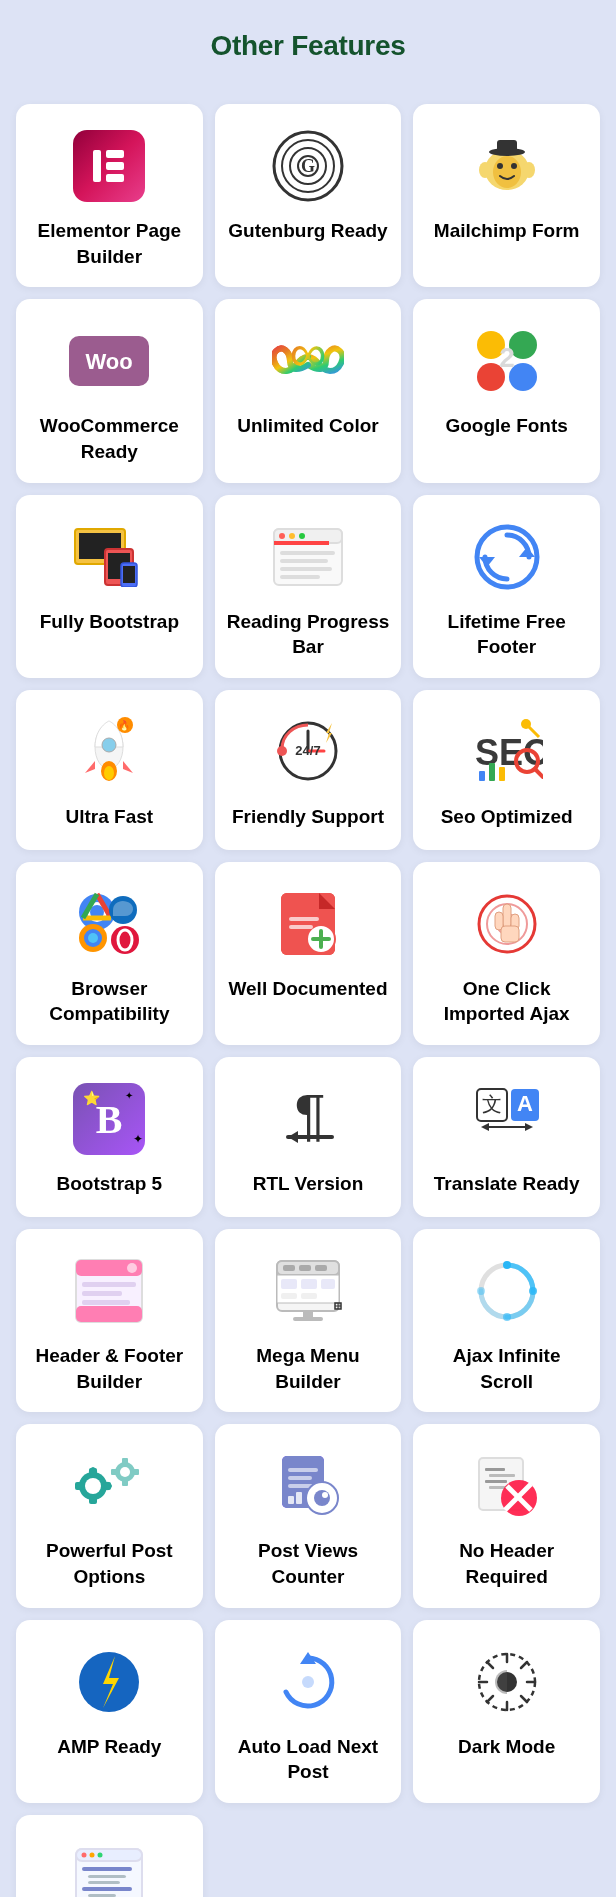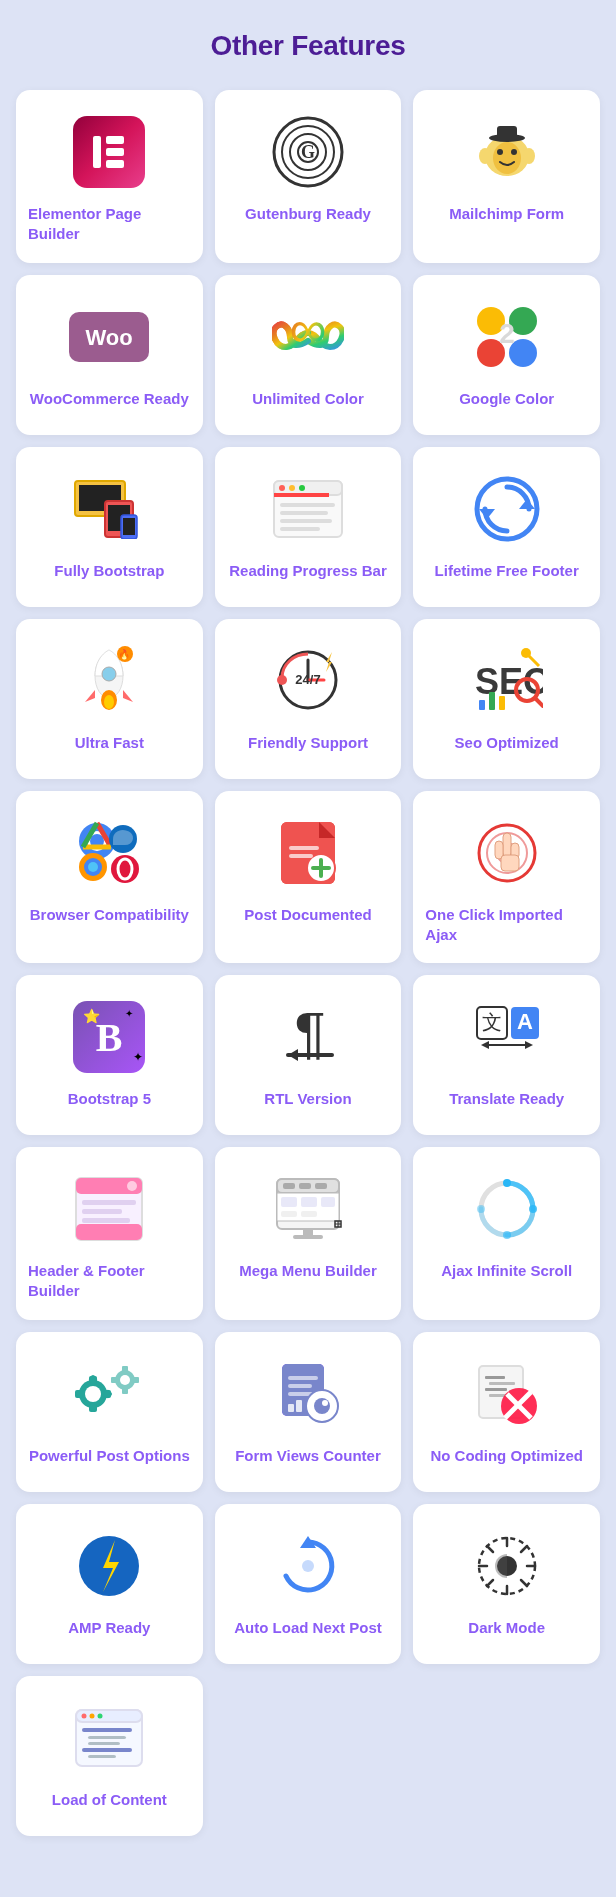--- a/index.html
+++ b/index.html
@@ -7,22 +7,22 @@
       background: #dde3f5;
       font-family: -apple-system, BlinkMacSystemFont, 'Segoe UI', sans-serif;
       width: 616px;
       min-height: 1897px;
       padding: 30px 16px 40px;
     }
     .page-title {
       text-align: center;
       font-size: 28px;
       font-weight: 800;
-      color: #4c1d95;
-      margin-bottom: 28px;
+      color: #14532d;
+      margin-bottom: 42px;
       letter-spacing: -0.3px;
     }
     .grid {
       display: grid;
       grid-template-columns: repeat(3, 1fr);
       gap: 12px;
     }
     .card {
       background: #fff;
       border-radius: 14px;
@@ -41,24 +41,24 @@
       align-items: center;
       justify-content: center;
       margin-bottom: 12px;
       flex-shrink: 0;
     }
     .icon-wrap svg, .icon-wrap img {
       max-width: 100%;
       max-height: 100%;
     }
     .card-label {
-      font-size: 15px;
+      font-size: 19px;
       font-weight: 600;
-      color: #8b5cf6;
-      text-align: left;
+      color: #000000;
+      text-align: center;
       line-height: 1.35;
     }
   </style>
 </head>
 <body>
 
 <h1 class="page-title">Other Features</h1>
 
 <div class="grid">
 
@@ -155,21 +155,21 @@
       <svg width="72" height="72" viewBox="0 0 72 72">
 
         <circle cx="20" cy="52" r="14" fill="#ea4335"></circle>
         <circle cx="52" cy="52" r="14" fill="#4285f4"></circle>
         <circle cx="20" cy="20" r="14" fill="#fbbc05"></circle>
         <circle cx="52" cy="20" r="14" fill="#34a853"></circle>
         <text x="36" y="42" text-anchor="middle" font-size="28" font-weight="900" fill="white" font-family="Arial">2</text>
         <text x="36" y="42" text-anchor="middle" font-size="28" font-weight="900" fill="rgba(0,0,0,0.15)" font-family="Arial">2</text>
       </svg>
     </div>
-    <span class="card-label">Google Color</span>
+    <span class="card-label">Google Fonts</span>
   </div>
 
   <div class="card">
     <div class="icon-wrap">
       <svg width="72" height="60" viewBox="0 0 72 60">
 
         <rect x="2" y="2" width="50" height="35" rx="3" fill="#f5c242" stroke="#e0a800" stroke-width="2"></rect>
         <rect x="6" y="6" width="42" height="26" fill="#222"></rect>
 
         <rect x="32" y="22" width="28" height="36" rx="3" fill="#e55" stroke="#c33" stroke-width="2"></rect>
@@ -317,21 +317,21 @@
         <polygon points="42,4 58,20 42,20" fill="#c62828"></polygon>
 
         <circle cx="44" cy="50" r="14" fill="white" stroke="#ef5350" stroke-width="2"></circle>
         <line x1="44" y1="42" x2="44" y2="58" stroke="#4caf50" stroke-width="4" stroke-linecap="round"></line>
         <line x1="36" y1="50" x2="52" y2="50" stroke="#4caf50" stroke-width="4" stroke-linecap="round"></line>
 
         <rect x="12" y="28" width="30" height="4" rx="2" fill="rgba(255,255,255,0.7)"></rect>
         <rect x="12" y="36" width="24" height="4" rx="2" fill="rgba(255,255,255,0.7)"></rect>
       </svg>
     </div>
-    <span class="card-label">Post Documented</span>
+    <span class="card-label">Well Documented</span>
   </div>
 
   <div class="card">
     <div class="icon-wrap">
       <svg width="68" height="68" viewBox="0 0 68 68">
 
         <circle cx="34" cy="34" r="28" fill="none" stroke="#e53935" stroke-width="3"></circle>
 
         <circle cx="34" cy="34" r="20" fill="none" stroke="#ef9a9a" stroke-width="2"></circle>
         <circle cx="34" cy="34" r="10" fill="none" stroke="#ef9a9a" stroke-width="2"></circle>
@@ -509,41 +509,41 @@
         <rect x="14" y="32" width="28" height="4" rx="2" fill="rgba(255,255,255,0.6)"></rect>
 
         <circle cx="48" cy="46" r="16" fill="white" stroke="#7986cb" stroke-width="2"></circle>
         <circle cx="48" cy="46" r="8" fill="#7986cb"></circle>
         <circle cx="51" cy="43" r="3" fill="white"></circle>
 
         <rect x="14" y="44" width="6" height="8" rx="1" fill="rgba(255,255,255,0.8)"></rect>
         <rect x="22" y="40" width="6" height="12" rx="1" fill="rgba(255,255,255,0.8)"></rect>
       </svg>
     </div>
-    <span class="card-label">Form Views Counter</span>
+    <span class="card-label">Post Views Counter</span>
   </div>
 
   <div class="card">
     <div class="icon-wrap">
       <svg width="68" height="68" viewBox="0 0 68 68">
 
         <rect x="6" y="6" width="44" height="52" rx="4" fill="#f5f5f5" stroke="#ddd" stroke-width="2"></rect>
 
         <rect x="12" y="16" width="20" height="3" rx="1" fill="#999"></rect>
         <rect x="16" y="22" width="26" height="3" rx="1" fill="#bbb"></rect>
         <rect x="12" y="28" width="22" height="3" rx="1" fill="#999"></rect>
         <rect x="16" y="34" width="18" height="3" rx="1" fill="#bbb"></rect>
 
         <circle cx="46" cy="46" r="18" fill="#ff1744" opacity="0.9"></circle>
         <line x1="34" y1="34" x2="58" y2="58" stroke="white" stroke-width="5"></line>
 
         <line x1="32" y1="58" x2="58" y2="32" stroke="white" stroke-width="5"></line>
       </svg>
     </div>
-    <span class="card-label">No Coding Optimized</span>
+    <span class="card-label">No Header Required</span>
   </div>
 
   <div class="card">
     <div class="icon-wrap">
       <svg width="68" height="68" viewBox="0 0 68 68">
         <circle cx="34" cy="34" r="30" fill="#1565c0"></circle>
 
         <polygon points="40,8 28,36 38,36 28,60 44,30 34,30" fill="#ffd600"></polygon>
       </svg>
     </div>

